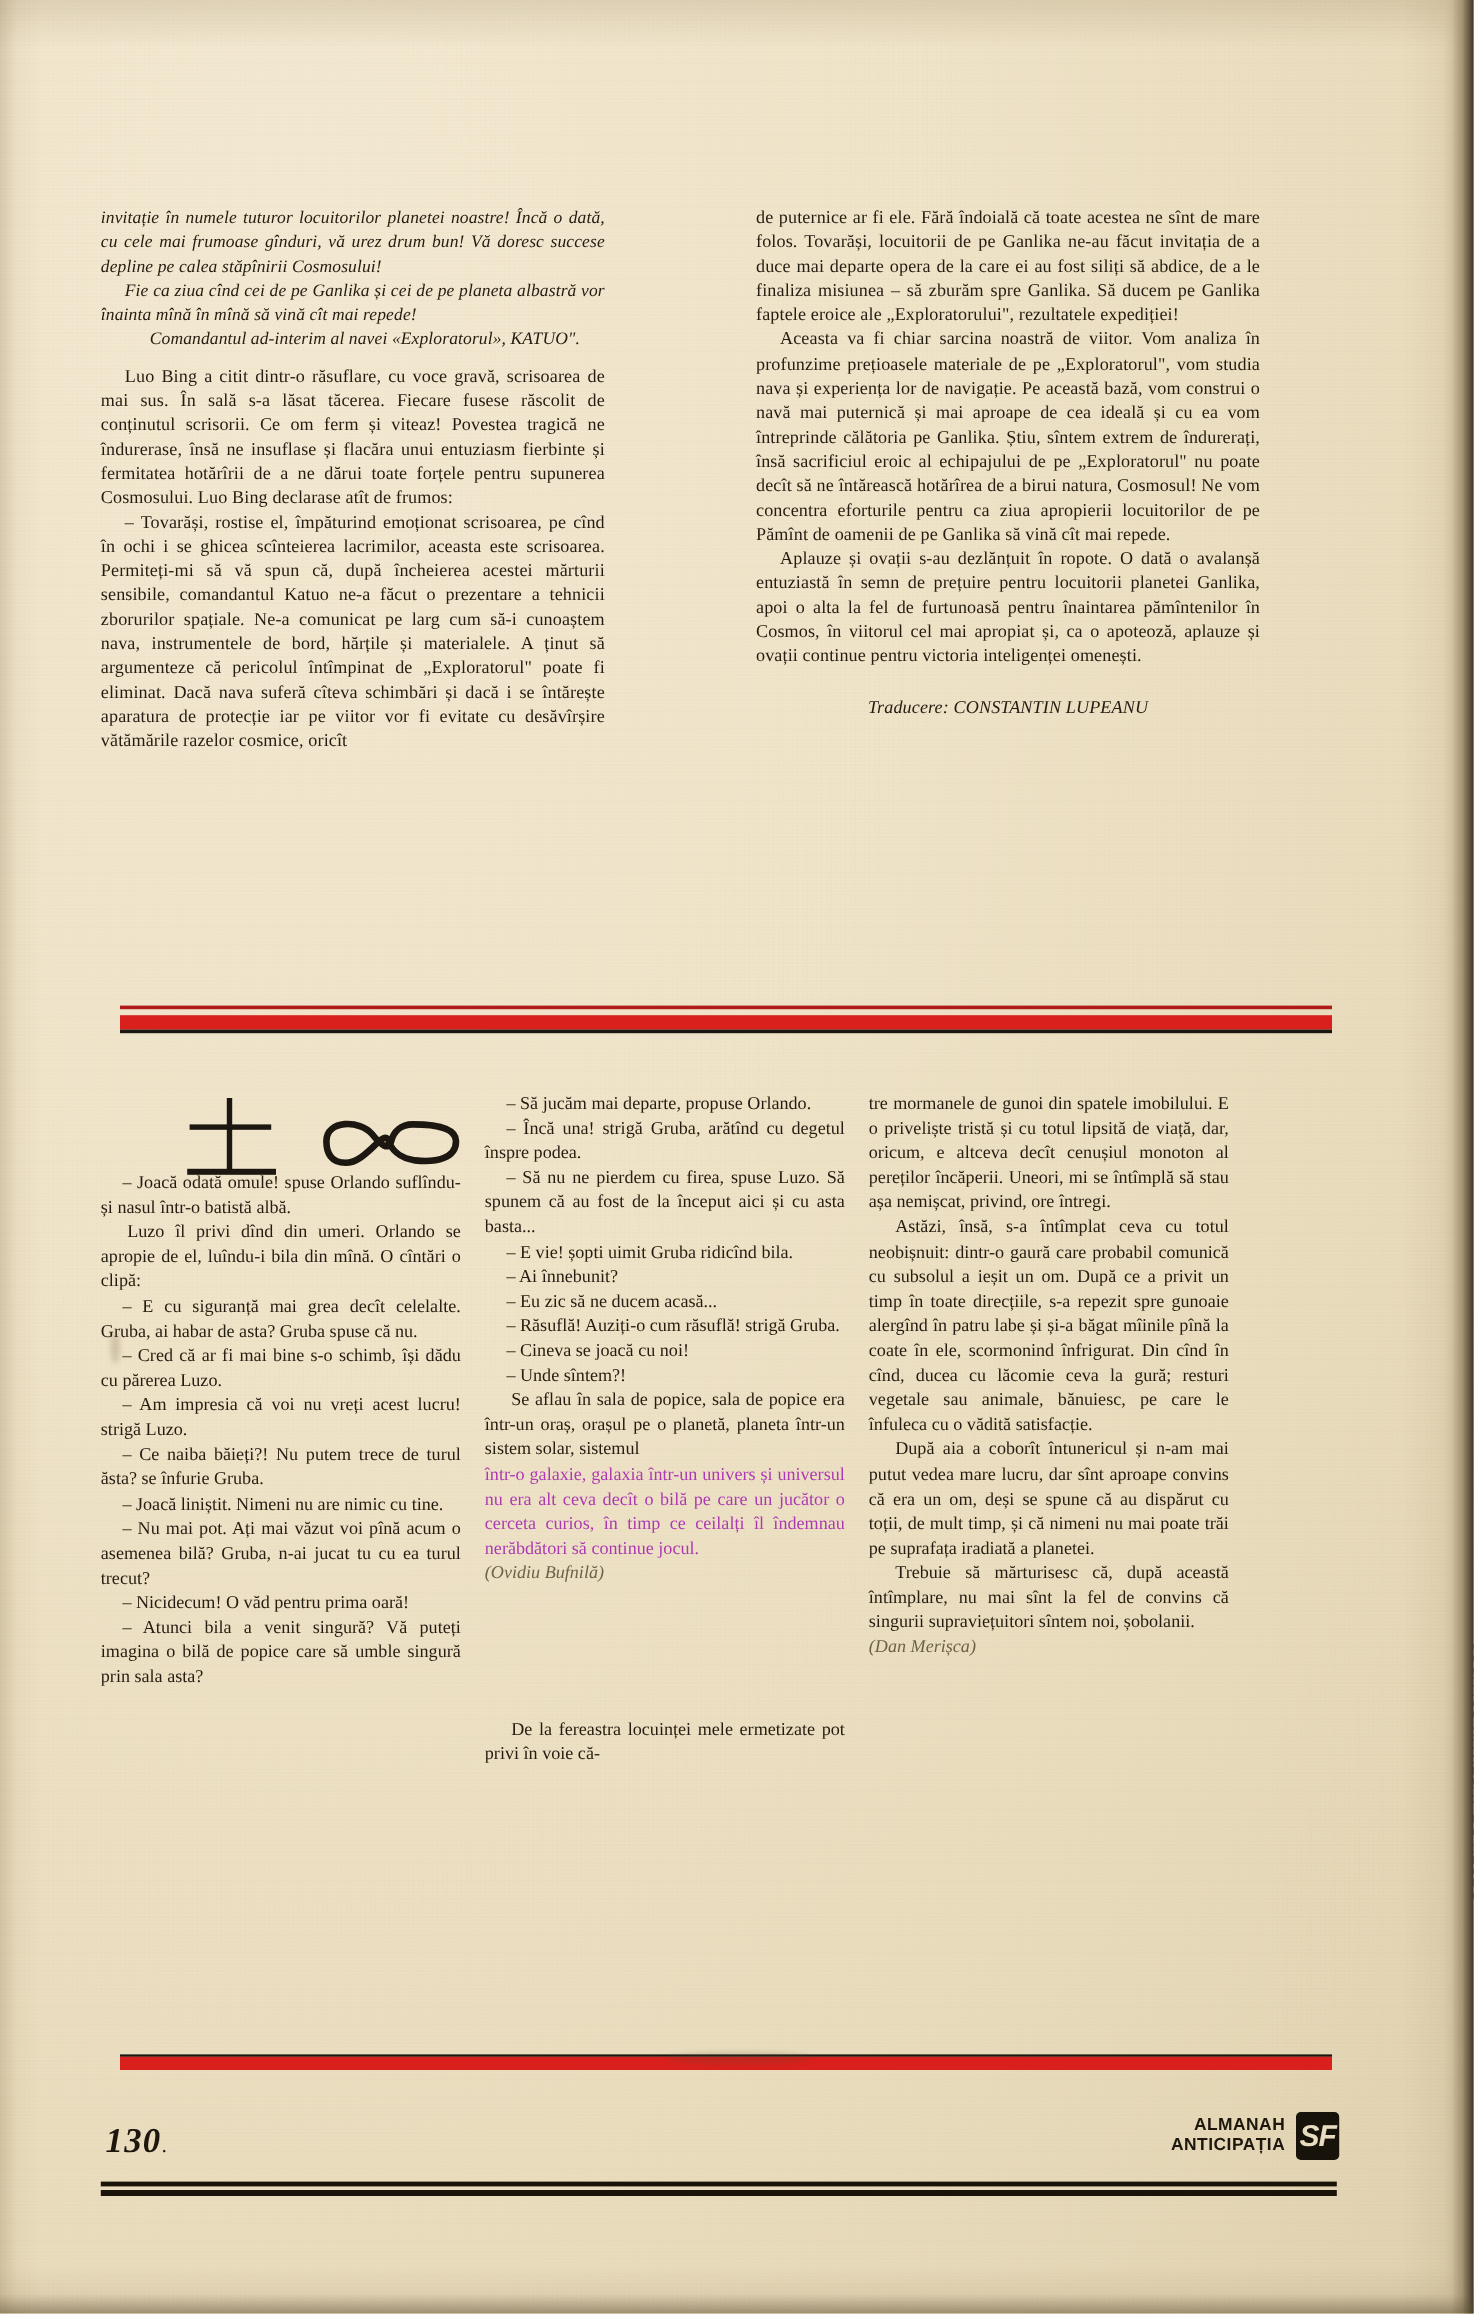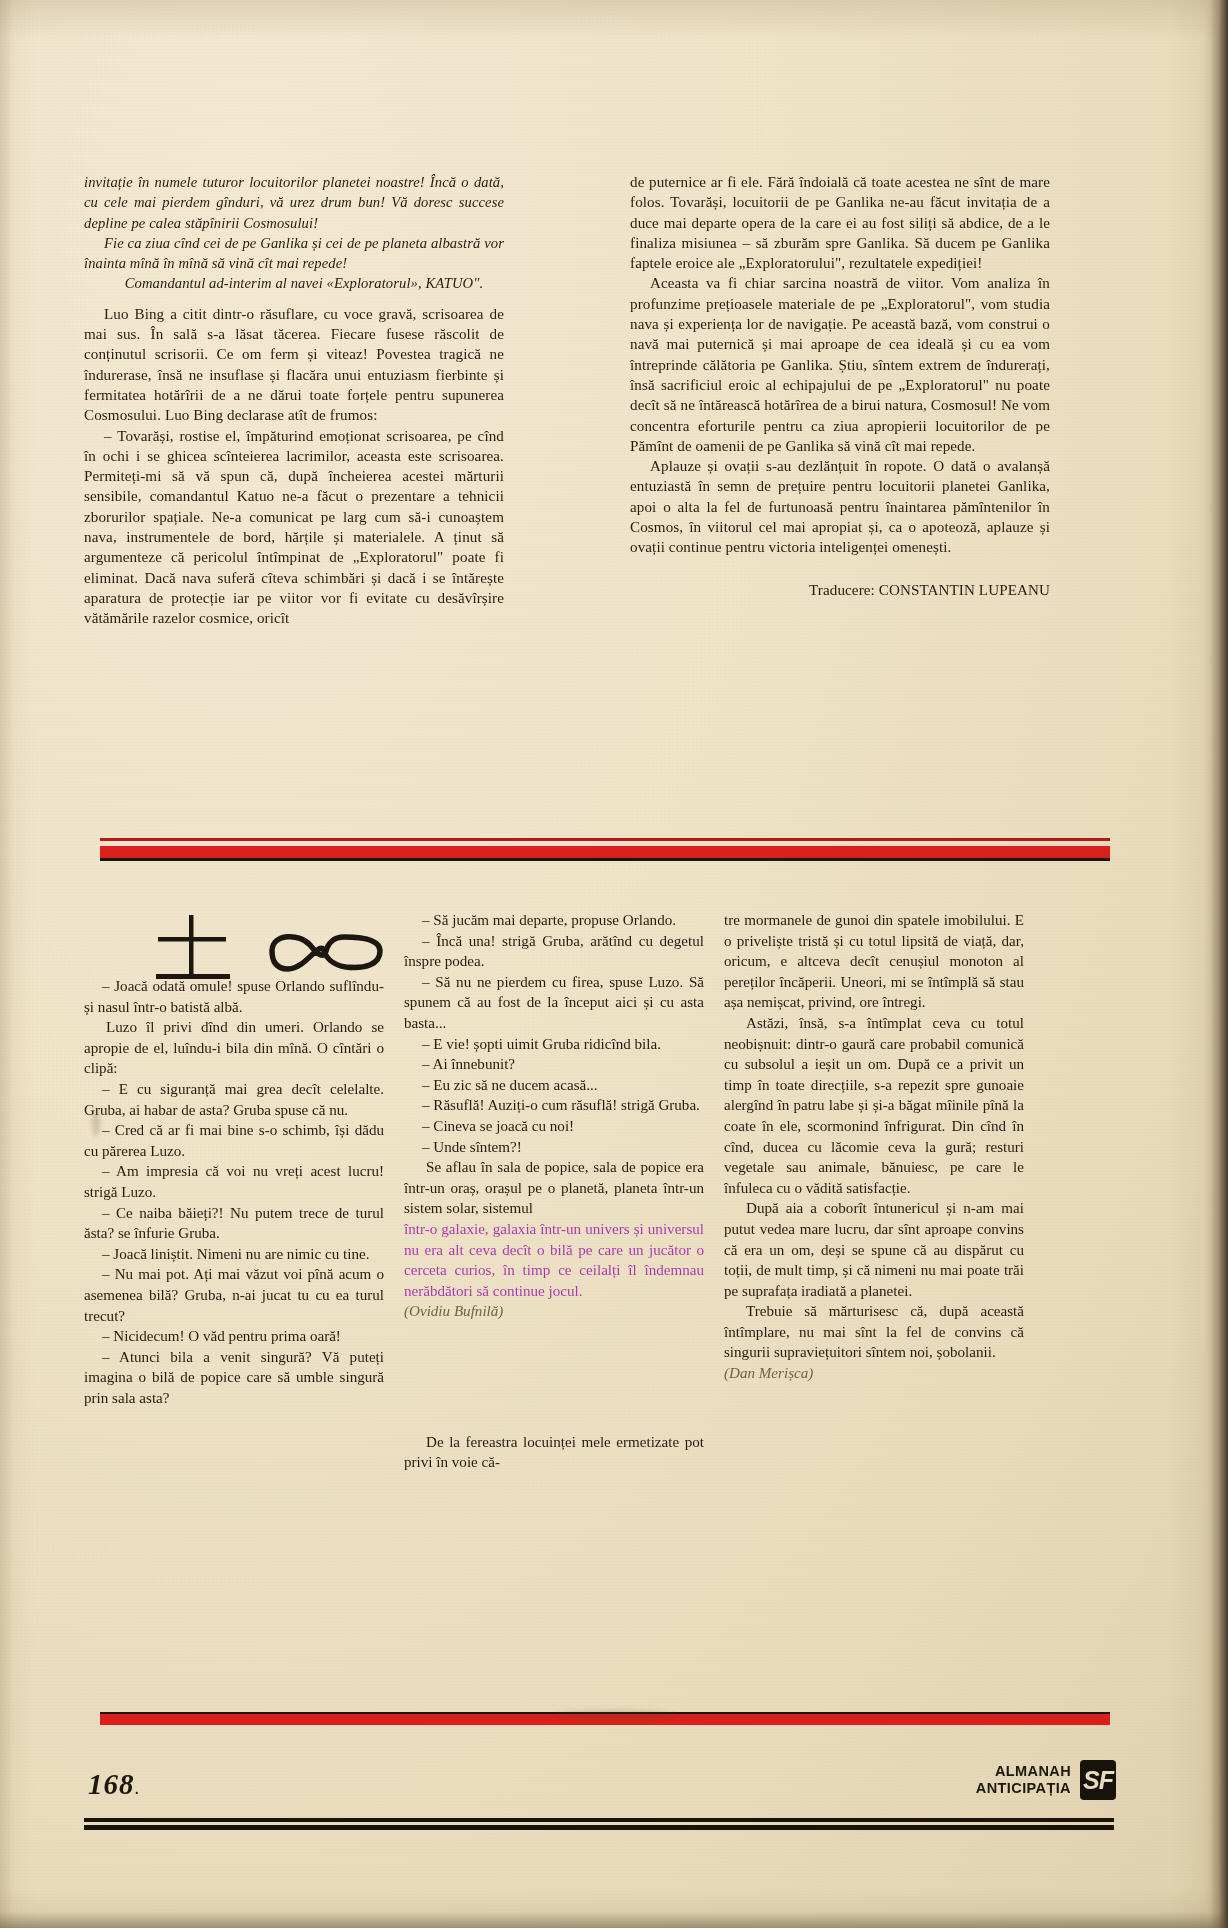--- a/index.html
+++ b/index.html
@@ -56,21 +56,21 @@
   .p{
     color:#241c10;
     text-align:justify;
     text-justify:inter-word;
     hyphens:manual;
   }
 
   
   .upper{font-size:15.1px;line-height:20.3px;letter-spacing:.1px;}
   .upper .ind{text-indent:20px;}
-  .upper .sig{display:block;text-align:right;}
+  .upper .sig{display:block;text-align:center;font-style:italic;}
 
   #col-left-top{left:84px;top:172px;width:420px;}
   #col-right-top{left:630px;top:172px;width:420px;}
 
   .letter{font-style:italic;font-size:14.6px;line-height:20.3px;}
 
   
   .redrule{position:absolute;left:100px;width:1010px;}
   .redrule .thin{height:3px;background:#b01a18;}
   .redrule .gapline{height:5px;background:transparent;}
@@ -154,21 +154,21 @@
 </style>
 </head>
 <body>
 
 <div id="paper"></div>
 <div id="grain"></div>
 
 <div id="sheet">
 
   <div class="col upper" id="col-left-top">
-    <div class="p letter">invitație în numele tuturor locuitorilor planetei noastre! Încă o dată, cu cele mai pierdem gînduri, vă urez drum bun! Vă doresc succese depline pe calea stăpînirii Cosmosului!</div>
+    <div class="p letter">invitație în numele tuturor locuitorilor planetei noastre! Încă o dată, cu cele mai frumoase gînduri, vă urez drum bun! Vă doresc succese depline pe calea stăpînirii Cosmosului!</div>
     <div class="p letter" style="text-indent:20px;">Fie ca ziua cînd cei de pe Ganlika și cei de pe planeta albastră vor înainta mînă în mînă să vină cît mai repede!</div>
     <div class="p letter" style="text-indent:20px;text-align:center;">Comandantul ad-interim al navei «Exploratorul», KATUO".</div>
     <div style="height:10px"></div>
     <div class="p ind">Luo Bing a citit dintr-o răsuflare, cu voce gravă, scrisoarea de mai sus. În sală s-a lăsat tăcerea. Fiecare fusese răscolit de conținutul scrisorii. Ce om ferm și viteaz! Povestea tragică ne îndurerase, însă ne insuflase și flacăra unui entuziasm fierbinte și fermitatea hotărîrii de a ne dărui toate forțele pentru supunerea Cosmosului. Luo Bing declarase atît de frumos:</div>
     <div class="p ind">– Tovarăși, rostise el, împăturind emoționat scrisoarea, pe cînd în ochi i se ghicea scînteierea lacrimilor, aceasta este scrisoarea. Permiteți-mi să vă spun că, după încheierea acestei mărturii sensibile, comandantul Katuo ne-a făcut o prezentare a tehnicii zborurilor spațiale. Ne-a comunicat pe larg cum să-i cunoaștem nava, instrumentele de bord, hărțile și materialele. A ținut să argumenteze că pericolul întîmpinat de „Exploratorul" poate fi eliminat. Dacă nava suferă cîteva schimbări și dacă i se întărește aparatura de protecție iar pe viitor vor fi evitate cu desăvîrșire vătămările razelor cosmice, oricît</div>
   </div>
 
   <div class="col upper" id="col-right-top">
     <div class="p">de puternice ar fi ele. Fără îndoială că toate acestea ne sînt de mare folos. Tovarăși, locuitorii de pe Ganlika ne-au făcut invitația de a duce mai departe opera de la care ei au fost siliți să abdice, de a le finaliza misiunea – să zburăm spre Ganlika. Să ducem pe Ganlika faptele eroice ale „Exploratorului", rezultatele expediției!</div>
     <div class="p ind">Aceasta va fi chiar sarcina noastră de viitor. Vom analiza în profunzime prețioasele materiale de pe „Exploratorul", vom studia nava și experiența lor de navigație. Pe această bază, vom construi o navă mai puternică și mai aproape de cea ideală și cu ea vom întreprinde călătoria pe Ganlika. Știu, sîntem extrem de îndurerați, însă sacrificiul eroic al echipajului de pe „Exploratorul" nu poate decît să ne întărească hotărîrea de a birui natura, Cosmosul! Ne vom concentra eforturile pentru ca ziua apropierii locuitorilor de pe Pămînt de oamenii de pe Ganlika să vină cît mai repede.</div>
@@ -238,21 +238,21 @@
   </div>
 
   <div id="sidecaption">DESEN DE VALENTIN LUPAȘCU</div>
 
   <div id="redbar-bottom">
     <div class="blk"></div>
     <div class="thick"></div>
   </div>
 
   <div id="pagenum">
-    <span>168</span><span class="dot">.</span>
+    <span>130</span><span class="dot">.</span>
   </div>
 
   <div id="brand">
     <div class="txt">
       <div>ALMANAH</div>
       <div>ANTICIPAȚIA</div>
     </div>
     <div class="logo">
       <span>SF</span>
     </div>

